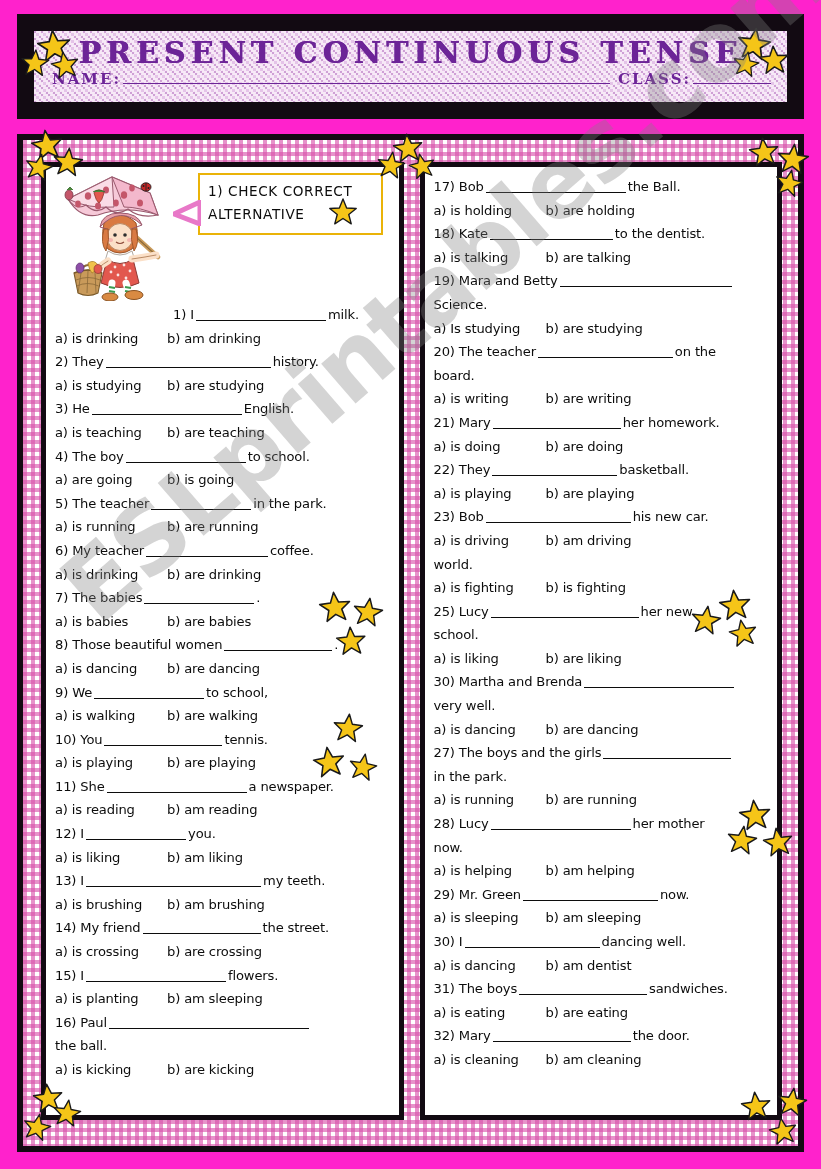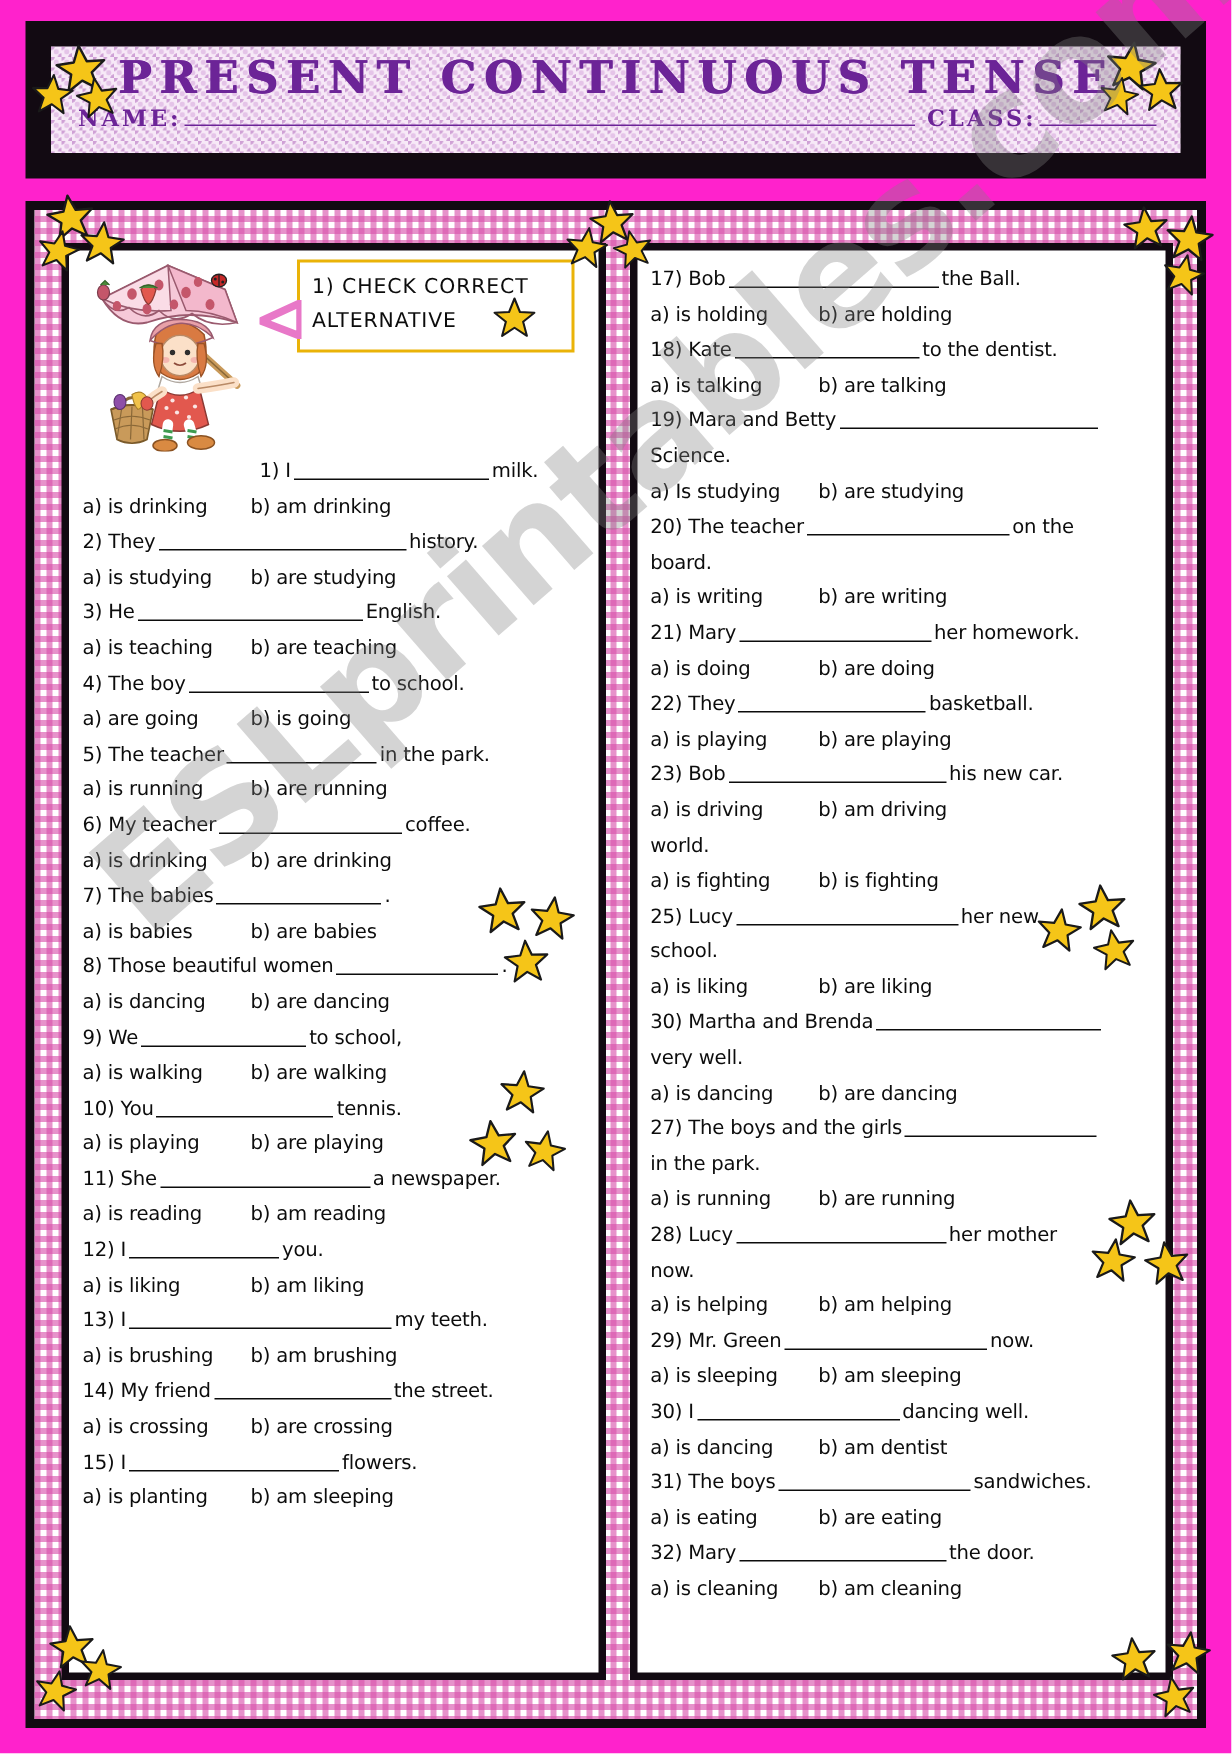--- a/index.html
+++ b/index.html
@@ -458,20 +458,28 @@
                   <span class="opt-b">b) are crossing</span>
                 </div>
               </div>
               <div>
                 <div class="q-line"><span>15)</span> <span>I</span><span class="blank" style="width: 140px;"></span><span>flowers.</span></div>
                 <div class="opt-line">
                   <span class="opt-a">a) is planting</span>
                   <span class="opt-b">b) am sleeping</span>
                 </div>
               </div>
+              <div>
+                <div class="q-line"><span>16)</span> <span>Paul</span><span class="blank" style="width: 200px;"></span></div>
+                <div class="q-line q-wrap">the ball.</div>
+                <div class="opt-line">
+                  <span class="opt-a">a) is kicking</span>
+                  <span class="opt-b">b) are kicking</span>
+                </div>
+              </div>
             </div>
         </div>
       </div>
 
       <div class="col-frame">
         <div class="col-sheet">
           <div id="right-questions">
               <div>
                 <div class="q-line"><span>17)</span> <span>Bob</span><span class="blank" style="width: 140px;"></span><span>the Ball.</span></div>
                 <div class="opt-line">

